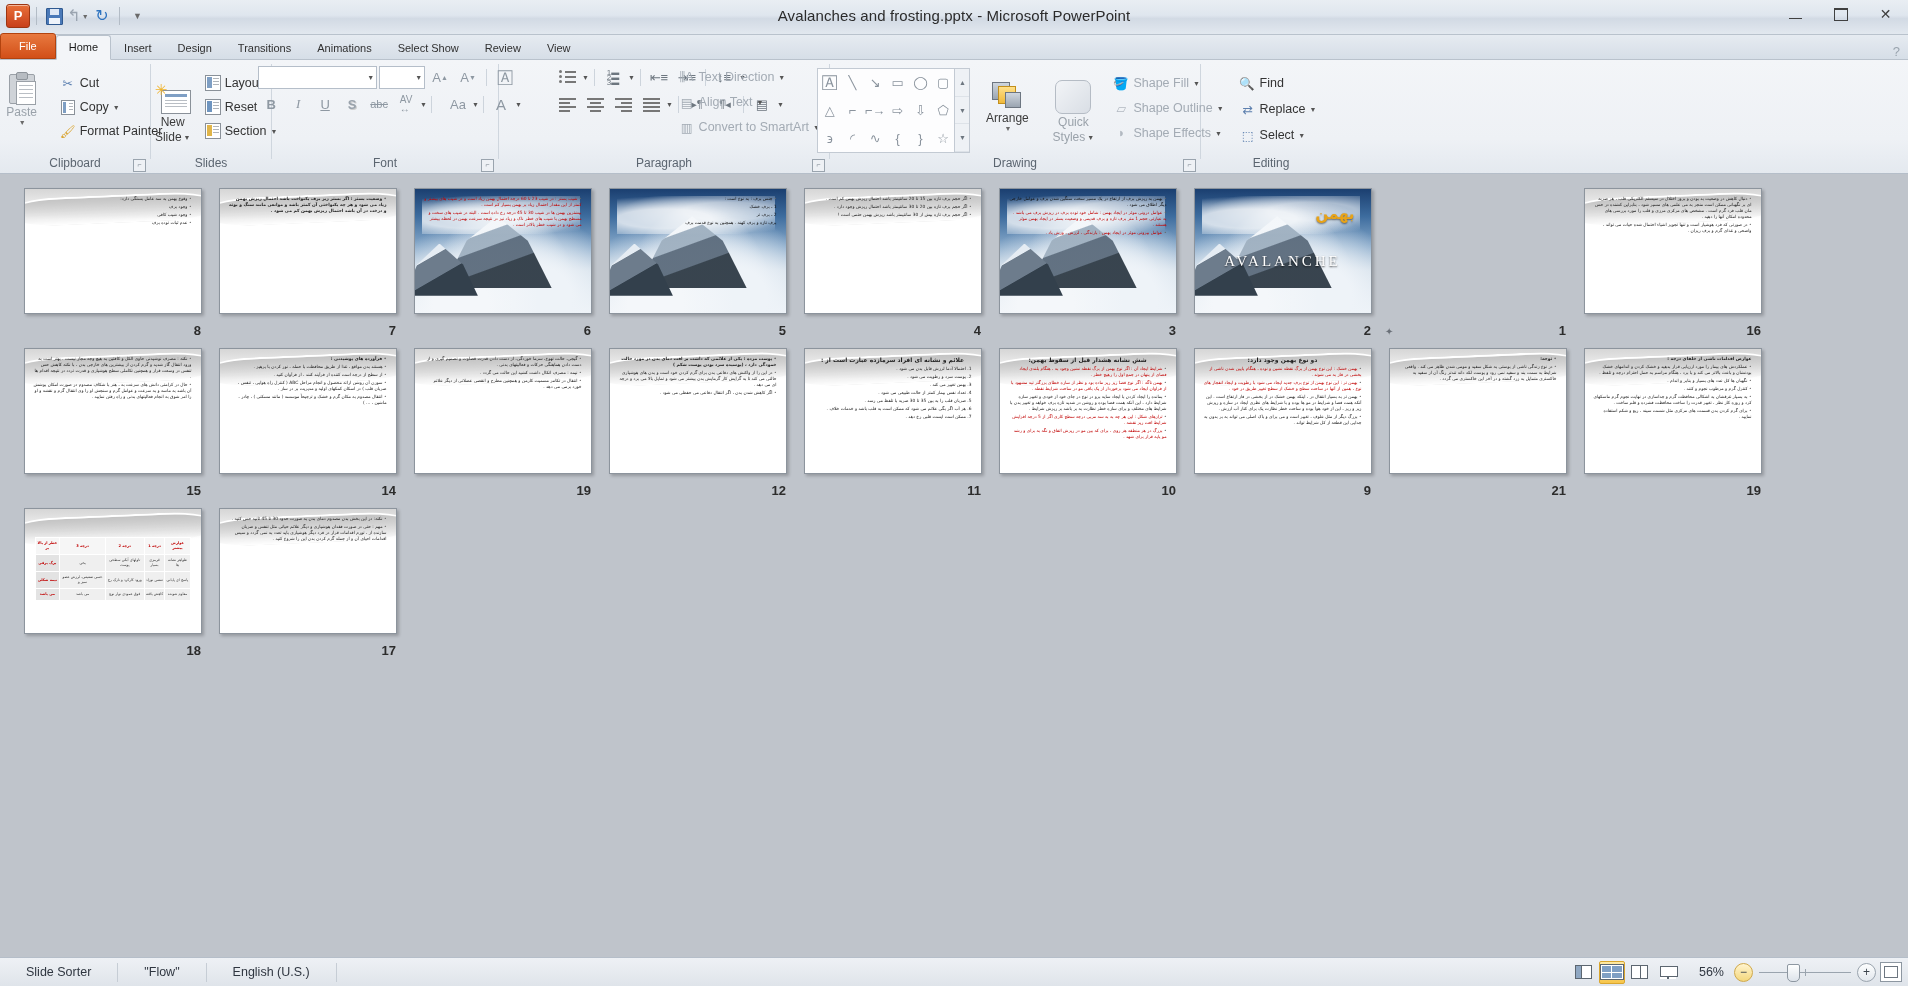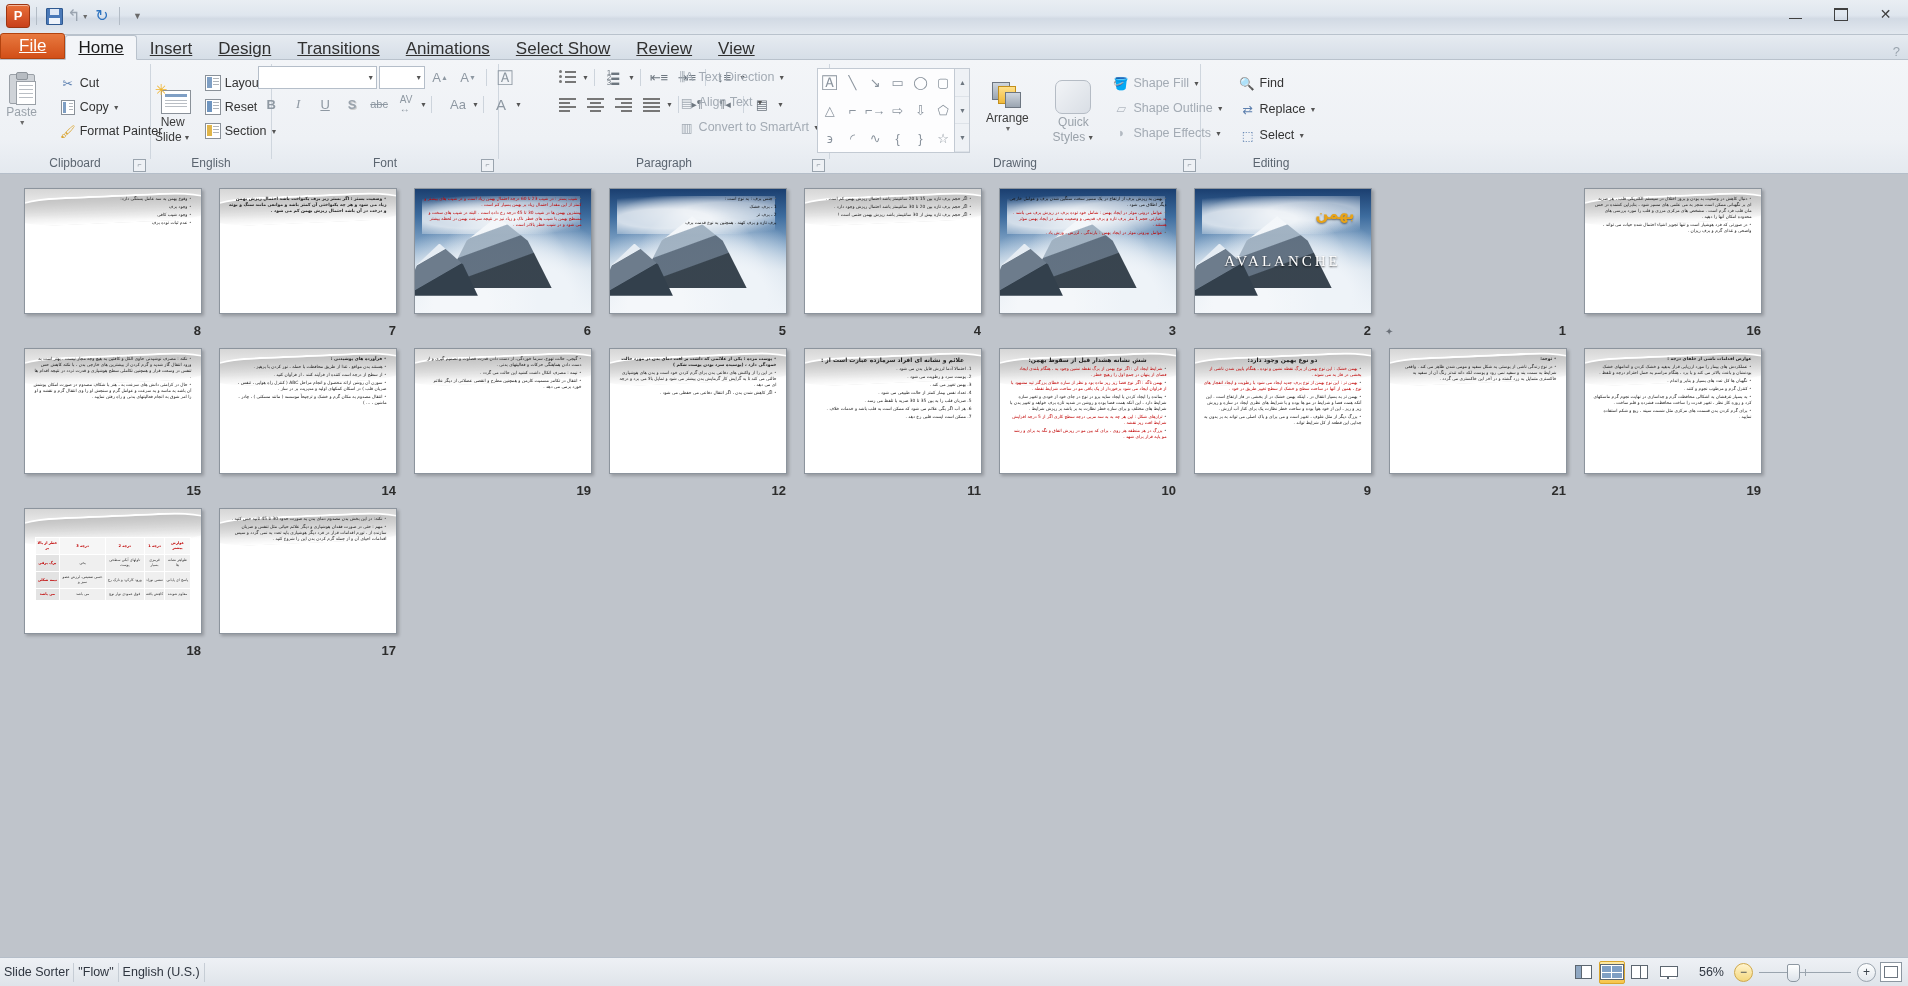--- a/index.html
+++ b/index.html
@@ -42,22 +42,22 @@
   .winbtn .minglyph{width:13px;height:1px;background:#404040;margin-top:8px;}
   .winbtn .maxglyph{width:12px;height:10px;border:1px solid #404040;border-top-width:2px;}
 
   
   .tabstrip{
     height:24px;flex:0 0 24px;position:relative;
     background:linear-gradient(to bottom,#e6ebf1,#d6dee7);
     display:flex;align-items:flex-end;padding-left:0;border-bottom:1px solid #b9c2cc;
   }
   .tab{
-    height:23px;line-height:23px;padding:0 12px;font-size:17px;color:#303030;
-    position:relative;top:1px;border:1px solid transparent;border-bottom:none;text-decoration:underline;
+    height:23px;line-height:23px;padding:0 12px;font-size:11px;color:#303030;
+    position:relative;top:1px;border:1px solid transparent;border-bottom:none;
   }
   .tab.file{
     background:linear-gradient(to bottom,#e8793f,#d24f18);color:#fff;font-weight:normal;
     border:1px solid #b2430f;border-radius:3px 3px 0 0;padding:0 18px;top:0;height:24px;line-height:24px;
   }
   .tab.active{
     background:#f3f5f8;border:1px solid #b9c2cc;border-bottom:1px solid #f3f5f8;
     border-radius:3px 3px 0 0;color:#1a1a1a;z-index:3;
   }
 
@@ -233,21 +233,21 @@
   }
   .minitable th{color:#c00000;font-weight:bold;background:#f6f6f6;}
   .minitable td.hdrcol{color:#c00000;font-weight:bold;background:#e3e3e3;}
 
   
   .statusbar{
     flex:0 0 28px;height:28px;display:flex;align-items:center;
     background:linear-gradient(to bottom,#eef1f5,#dfe4ea);
     border-top:1px solid #b5bec9;font-size:12.5px;color:#2f3640;
   }
-  .st-item{padding:0 4px;height:19px;line-height:19px;border-right:1px solid #c6cdd5;}
+  .st-item{padding:0 26px;height:19px;line-height:19px;border-right:1px solid #c6cdd5;}
   .st-spring{flex:1;}
   .viewbtn{
     width:24px;height:21px;margin-right:2px;display:flex;align-items:center;justify-content:center;
     border:1px solid transparent;border-radius:2px;
   }
   .viewbtn.on{background:linear-gradient(to bottom,#ffe9a8,#f5c košt 0);background:linear-gradient(to bottom,#ffeaa6,#f6c54a);border-color:#d9a battle;border-color:#d9a62f;}
   .vi{width:15px;height:12px;border:1px solid #5c6670;position:relative;background:#fff;}
   .vi.normal:before{content:"";position:absolute;left:0;top:0;bottom:0;width:5px;background:#8fa7c2;border-right:1px solid #5c6670;}
   .vi.sorter{background:#fff;display:grid;grid-template-columns:1fr 1fr;grid-template-rows:1fr 1fr;gap:1px;padding:1px;}
   .vi.sorter span{background:#7f9fc4;}
@@ -289,20 +289,21 @@
           <span class="caret-sm">▼</span>
         </div>
       <div class="qatbtn">
           <span class="redo-ic">↻</span>
         </div>
       <div class="sep"></div>
       <div class="qatbtn">
           <span class="caret-sm" style="font-size:9px;">▼</span>
         </div>
     </div>
+    <div class="titletext">Avalanches and frosting.pptx  -  Microsoft PowerPoint</div>
     <div class="wincontrols">
       <div class="winbtn">
           <div class="minglyph"></div>
         </div>
       <div class="winbtn">
           <div class="maxglyph"></div>
         </div>
       <div class="winbtn close">✕</div>
     </div>
   </div>
@@ -408,21 +409,21 @@
                 <span class="miniico">
                   <span class="b" style="background:#e0b54a;"></span>
                   <span class="l"></span>
                 </span>
               </span>
             <span>Section</span>
               <span class="cdn">▼</span>
           </div>
         </div>
       </div>
-      <div class="gtitle">English</div>
+      <div class="gtitle">Slides</div>
     </div>
     <div class="gdiv"></div>
 
     <div class="group" style="width:226px;">
       <div class="inner" style="flex-direction:column;align-items:flex-start;padding-left:10px;gap:4px;">
         <div style="display:flex;align-items:center;gap:2px;">
           <div class="fontbox">
             <span style="flex:1"></span>
               <span class="cdn">▼</span>
           </div>

